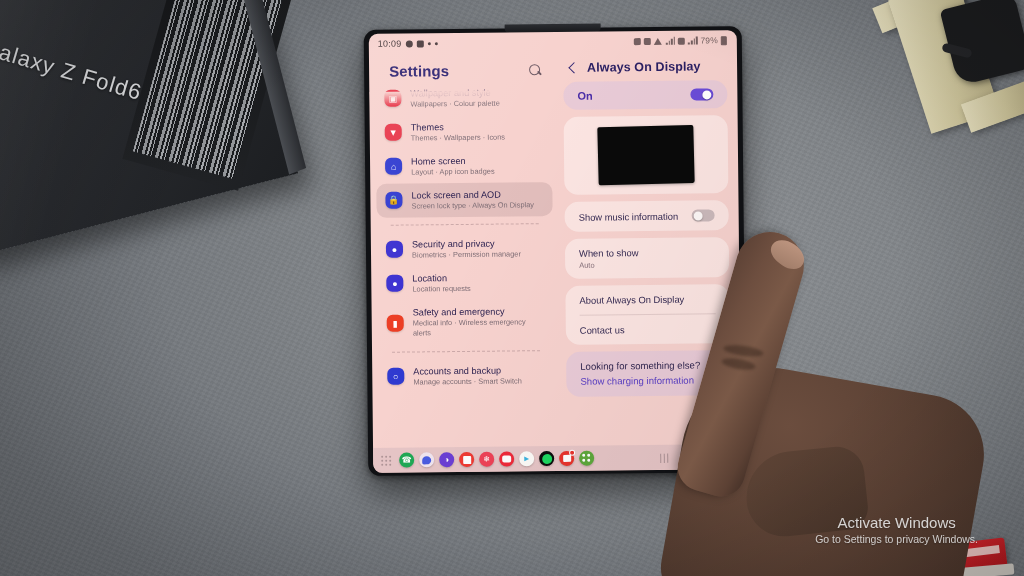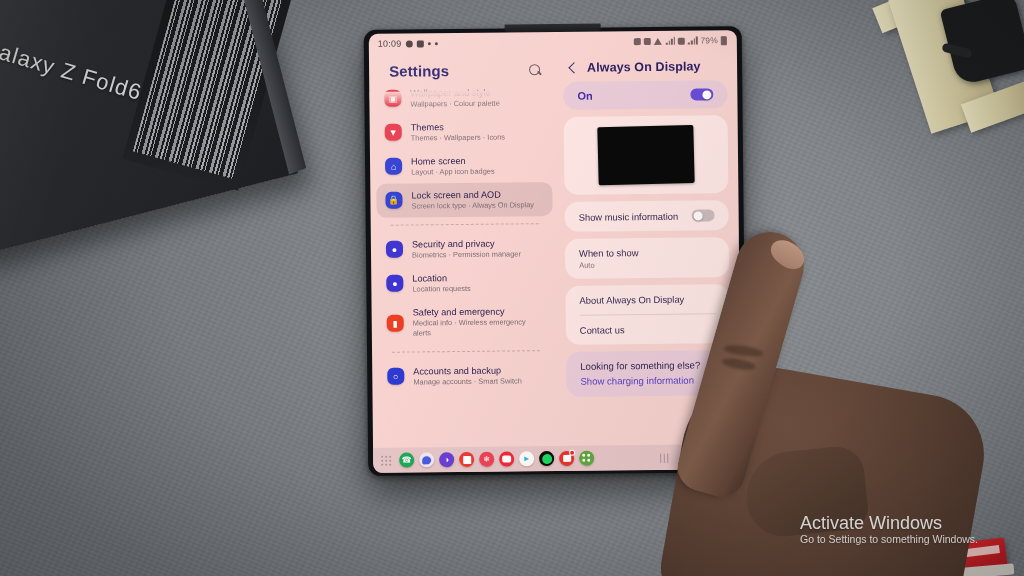--- a/index.html
+++ b/index.html
@@ -242,21 +242,21 @@
     position:absolute; left: 56px; top: 222px; width: 120px; height: 84px;
     background: linear-gradient(150deg,#5e4436,#49352a);
     border-radius: 50px 30px 24px 40px; transform: rotate(-6deg);
   }
   .knuckle { position:absolute; width: 40px; height: 10px; border-radius:50%;
     background: rgba(30,18,12,0.35); filter: blur(1.6px); }
 
   
   #watermark { position:absolute; right: 46px; bottom: 30px; text-align:left; color:#e9e9e9;
     text-shadow: 0 1px 2px rgba(0,0,0,0.35); opacity:.88; }
-  #wm-title { font-size:18px; font-weight:400; line-height:18px; }
+  #wm-title { font-size:15px; font-weight:400; line-height:18px;text-align:center; }
   #wm-sub { font-size:10.5px; line-height:14px; opacity:.95; }
 </style>
 </head>
 <body>
 
 <div id="scene">
   <div class="desk-noise"></div>
 
   <div id="phone-box">
     <div class="box-face"></div>
@@ -503,15 +503,15 @@
       <div id="fingernail"></div>
       <div class="knuckle" style="left:12px; top:118px; transform:rotate(-8deg);"></div>
       <div class="knuckle" style="left:14px; top:132px; transform:rotate(-6deg); width:34px;"></div>
     </div>
   </div>
 
   <div class="desk-vignette"></div>
 
   <div id="watermark">
     <div id="wm-title">Activate Windows</div>
-    <div id="wm-sub">Go to Settings to something Windows.</div>
+    <div id="wm-sub">Go to Settings to privacy Windows.</div>
   </div>
 </div>
 
 </body></html>

